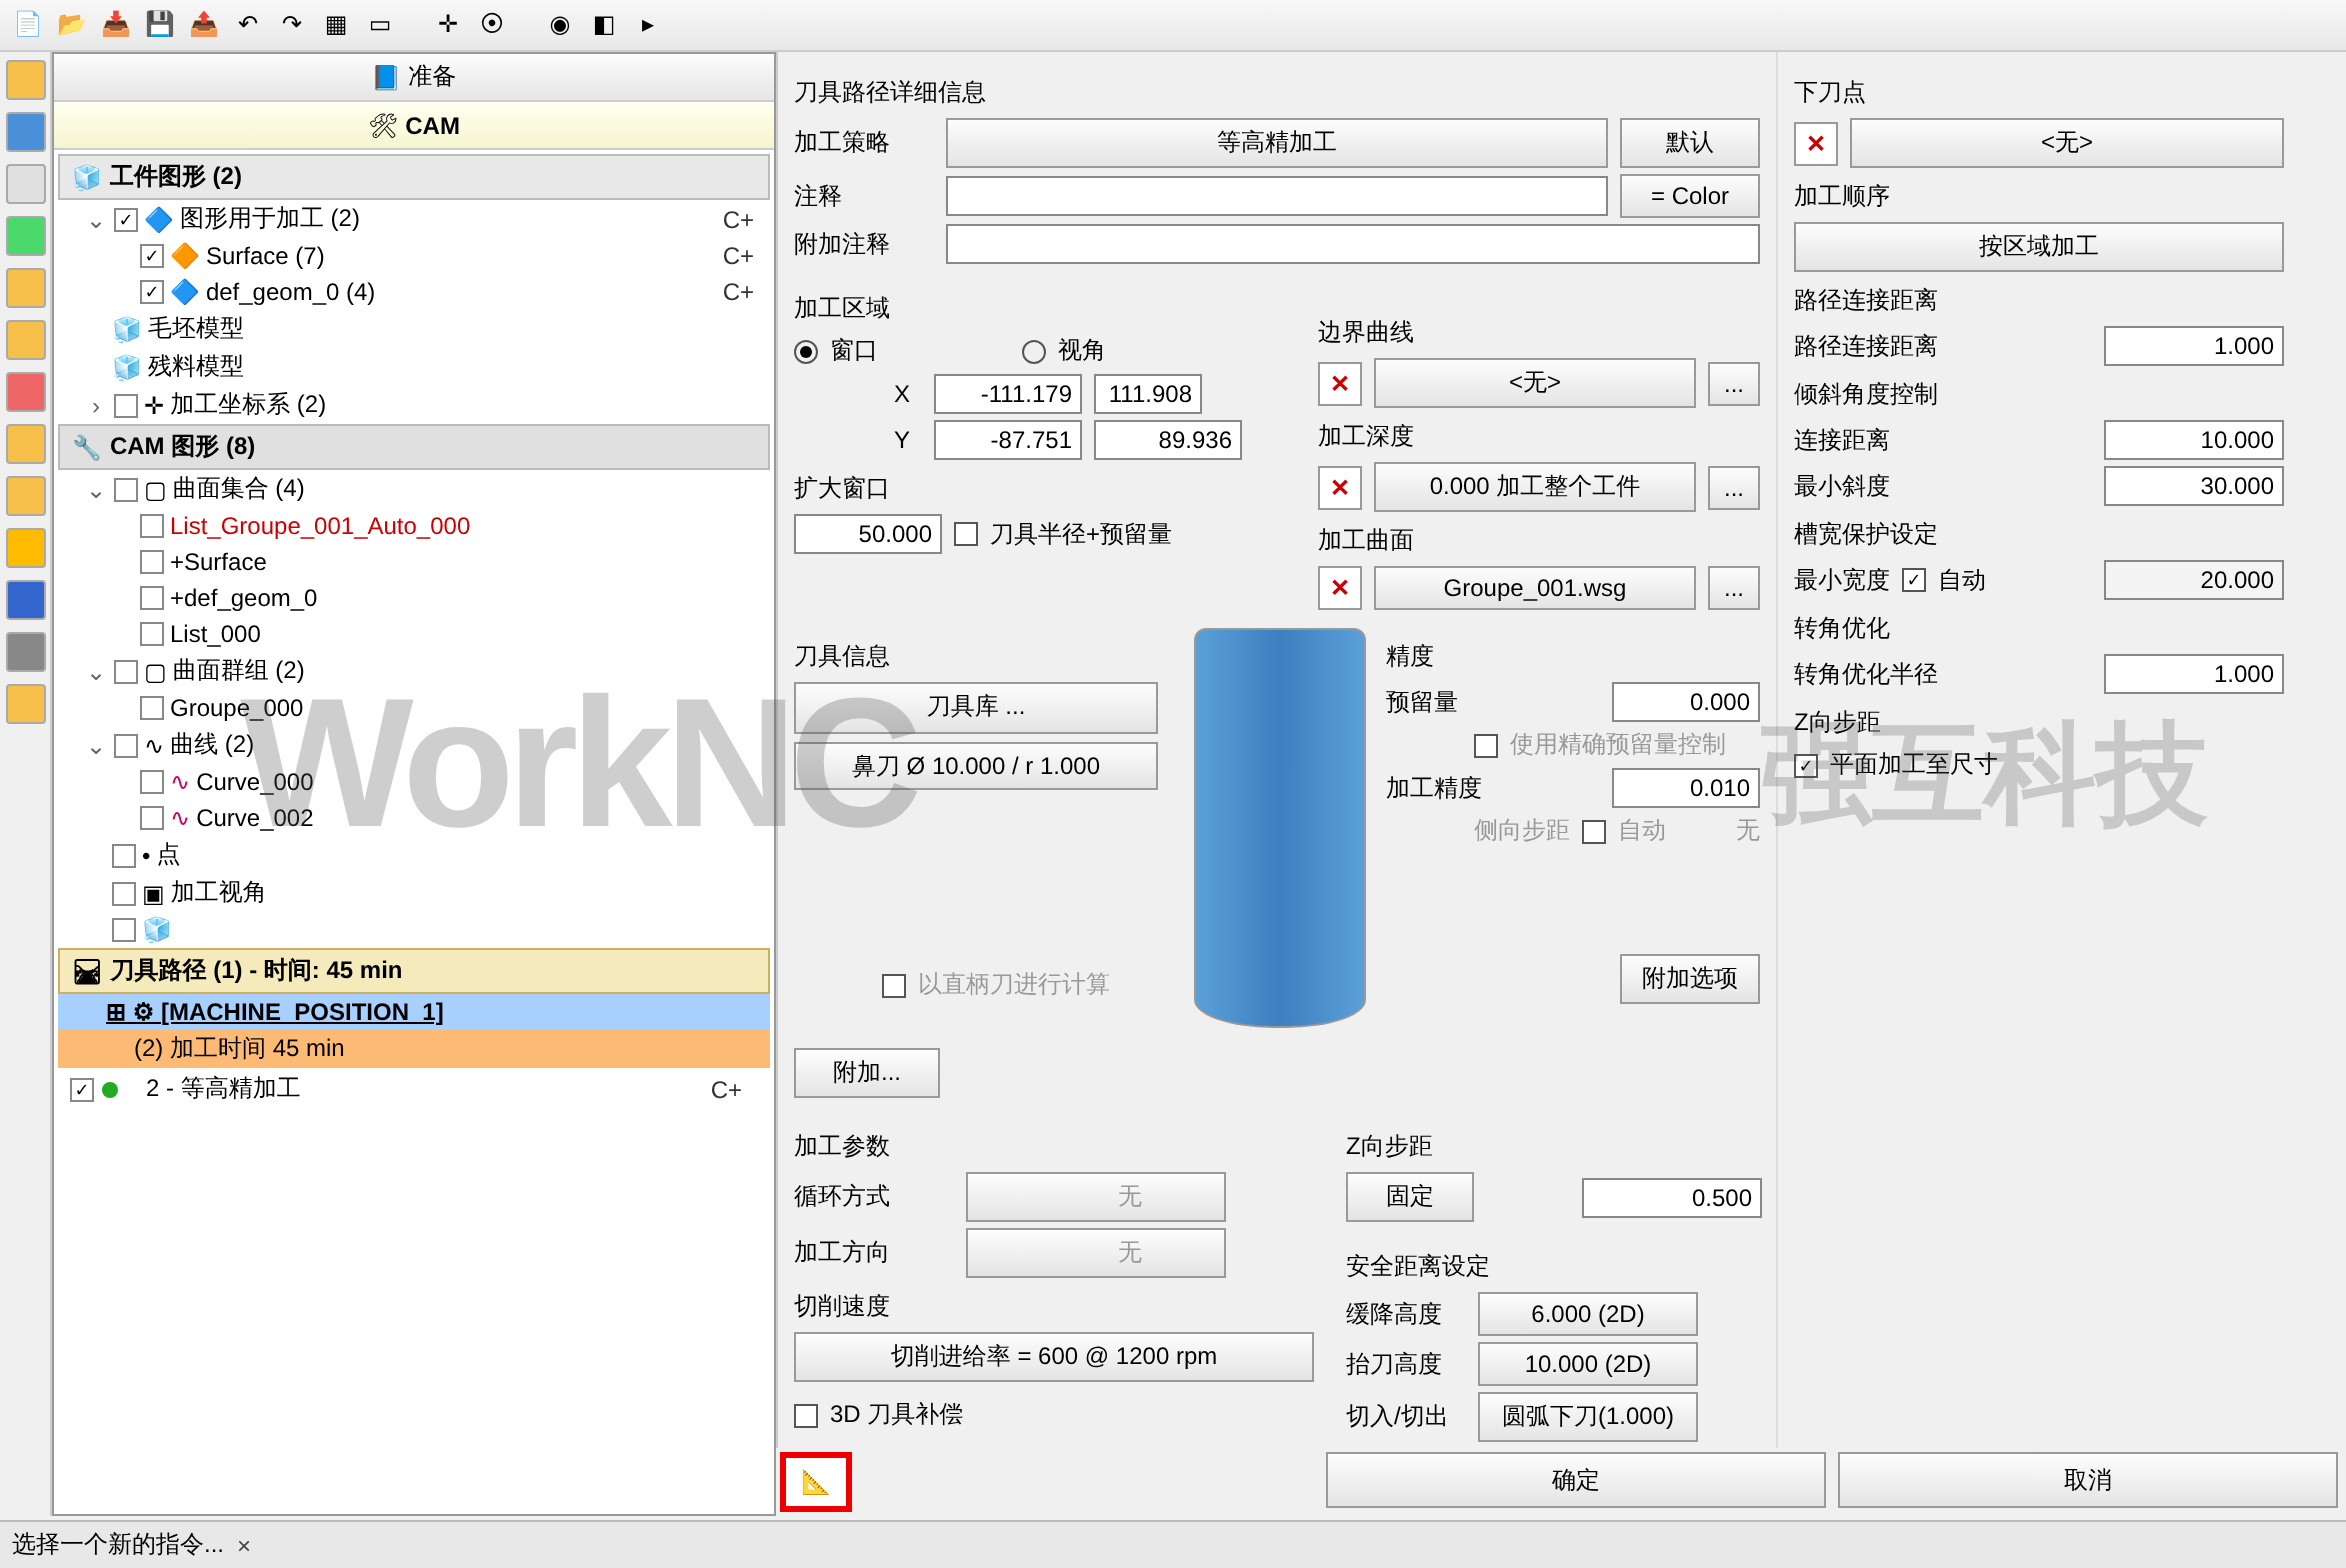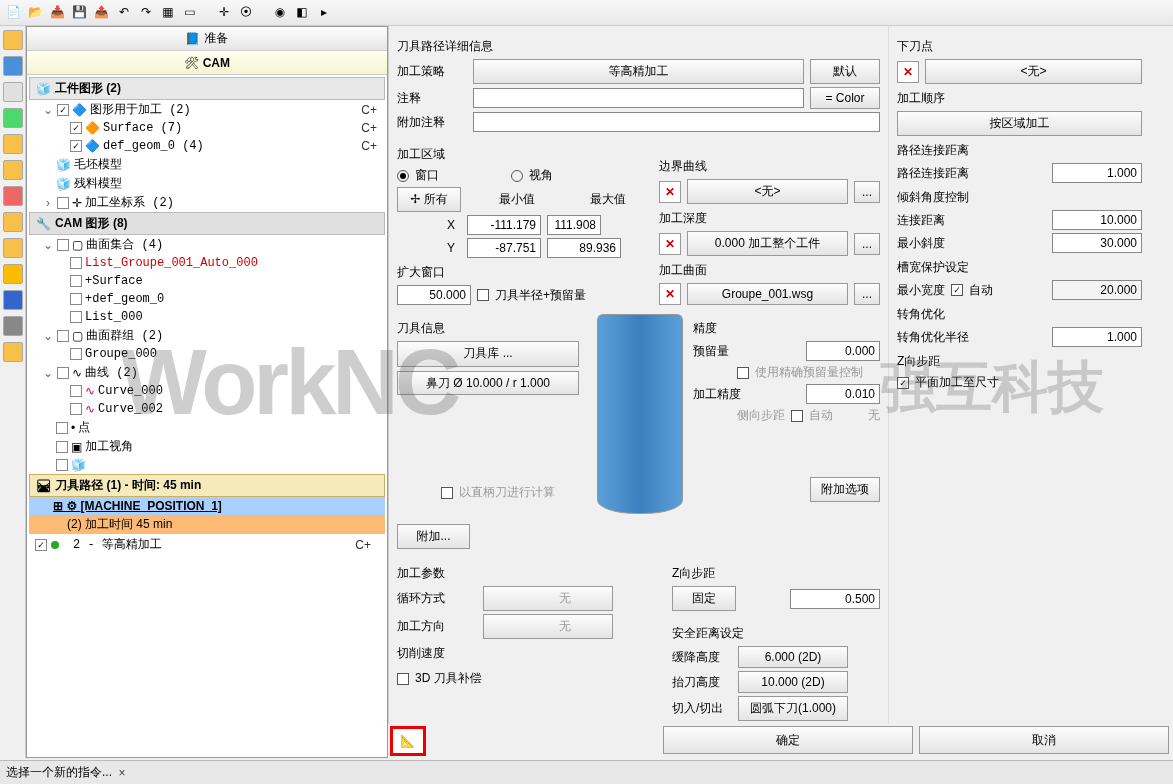--- a/index.html
+++ b/index.html
@@ -13,21 +13,21 @@
 .panel-header { background: linear-gradient(#fdfdfd,#e6e6e6); height: 24px; border-bottom: 1px solid #ccc; display: flex; align-items: center; justify-content: center; font-size: 12px; position: relative; }
 .cam-hdr { background: linear-gradient(#fffff0,#f5f5d0); }
 .tree { flex: 1; overflow-y: auto; padding: 2px; }
 .sect { background: #e8e8e8; border: 1px solid #bbb; padding: 2px 6px; font-weight: bold; display: flex; align-items: center; gap: 4px; }
 .sect.cam { background: #e0e0e0; }
 .node { padding: 1px 0 1px 4px; display: flex; align-items: center; gap: 3px; min-height: 18px; }
 .node .sp { display:inline-block; }
 .tw { width: 12px; text-align: center; cursor: pointer; color: #666; }
 .cb { width: 12px; height: 12px; border: 1px solid #888; background: #fff; display: inline-flex; align-items: center; justify-content: center; font-size: 9px; }
 .cb.chk::after { content: "✓"; color: #000; }
-.nlabel { flex: 1; font-family: Liberation Mono, monospace; }
+.nlabel { flex: 1; }
 .nright { color: #333; padding-right: 8px; }
 .red { color: #c00; }
 .tp-sect { background: #f5eabc; border: 1px solid #ccb060; padding: 2px 6px; font-weight: bold; display: flex; align-items: center; gap: 4px; }
 .mach { background: #a8d0ff; padding: 2px 6px; font-weight: bold; text-decoration: underline; }
 .mach-sub { background: #fdba74; padding: 1px 20px; font-size: 11px; }
 .op-row { padding: 2px 6px; display: flex; align-items: center; gap: 4px; }
 .dot { width: 8px; height: 8px; border-radius: 50%; display: inline-block; }
 .dot.g { background: #2a2; }
 
 .mid-panel { width: 500px; background: #f0f0f0; padding: 6px 8px; overflow-y: auto; border-left: 1px solid #ccc; }
@@ -267,25 +267,20 @@
       <div style="width:246px">
         <div class="sec-title">加工区域</div>
         <div class="row">
             <span class="radio on"></span>
             <span>窗口</span>
             <span style="width:60px"></span>
             <span class="radio"></span>
             <span>视角</span>
           </div>
         <div class="row">
-            <span class="btn" style="width:64px">✢ <span>所有</span></span>
-            <span style="flex:1;text-align:center">最小值</span>
-            <span style="width:70px;text-align:center">最大值</span>
-          </div>
-        <div class="row">
             <span style="width:64px;text-align:right;padding-right:6px">X</span>
             <input class="inp" style="width: 74px;" value="-111.179">
             <input class="inp" style="width: 54px;" value="111.908">
           </div>
         <div class="row">
             <span style="width:64px;text-align:right;padding-right:6px">Y</span>
             <input class="inp" style="width: 74px;" value="-87.751">
             <input class="inp" style="width: 74px;" value="89.936">
           </div>
         <div class="sec-title">扩大窗口</div>
@@ -360,20 +355,21 @@
         <div class="sec-title">加工参数</div>
         <div class="row">
             <span style="width:80px">循环方式</span>
             <span class="btn grey" style="width:130px">无</span>
           </div>
         <div class="row">
             <span style="width:80px">加工方向</span>
             <span class="btn grey" style="width:130px">无</span>
           </div>
         <div class="sec-title">切削速度</div>
+        <div class="btn" style="width:260px">切削进给率 = 600 @ 1200 rpm</div>
         <div class="row" style="margin-top:8px">
             <span class="cbsq"></span>
             <span>3D 刀具补偿</span>
           </div>
       </div>
       <div style="flex:1">
         <div class="sec-title">Z向步距</div>
         <div class="row">
             <span class="btn" style="width:64px">固定</span>
             <input class="inp" style="width: 90px; margin-left: 48px;" value="0.500">

